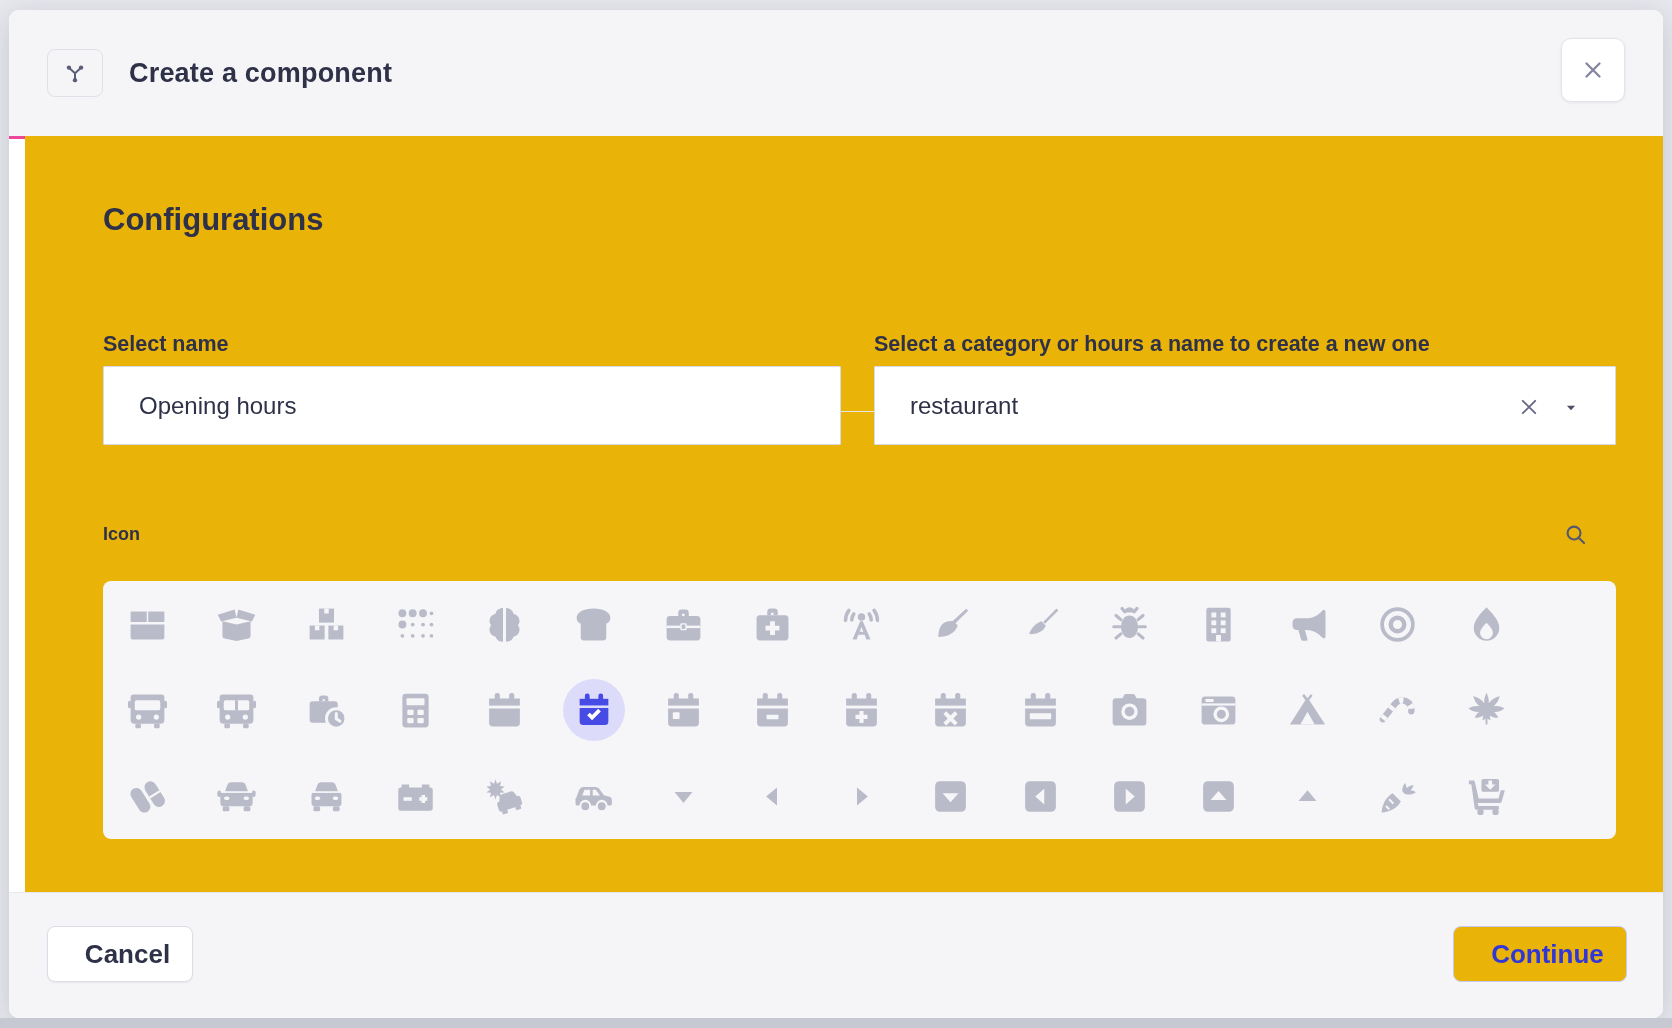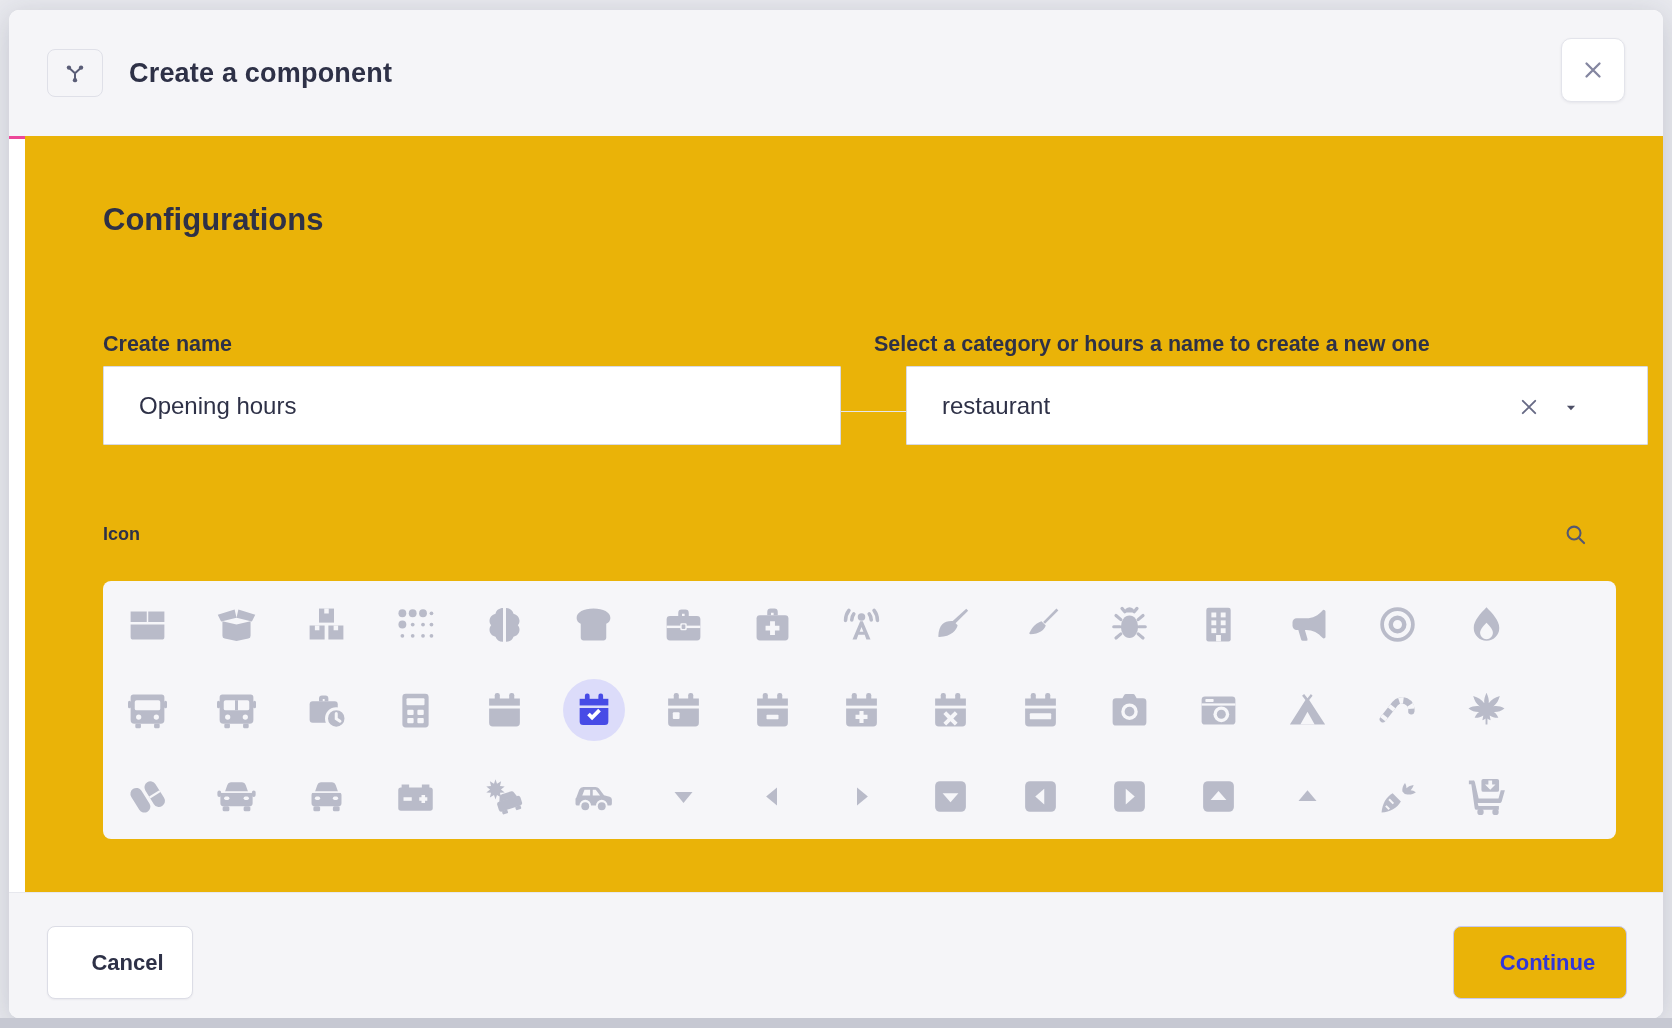--- a/index.html
+++ b/index.html
@@ -56,21 +56,21 @@
   }
   .field input{
     position:absolute;top:230px;height:79px;box-sizing:border-box;
     border:1px solid #d8dae3;border-radius:1px;background:#fff;
     font-family:"Liberation Sans",sans-serif;font-size:24px;color:#2e3147;
     padding:0 20px 0 35px;outline:none;
   }
   .f-left label{left:78px;}
   .f-left input{left:78px;width:738px;}
   .f-right label{left:849px;}
-  .f-right input{left:849px;width:742px;padding-right:112px;margin-left:32px;}
+  .f-right input{left:849px;width:742px;padding-right:112px;}
   .sel-clear{position:absolute;top:259px;left:1492px;width:24px;height:24px;color:#676a85;cursor:pointer;}
   .sel-caret{position:absolute;top:265px;left:1539px;width:14px;height:14px;color:#4d4f66;cursor:pointer;}
   .icon-label{position:absolute;left:78px;top:388px;font-size:18px;font-weight:700;color:#2e3147;}
   .search-ic{position:absolute;left:1538px;top:386px;width:25px;height:25px;color:#555871;cursor:pointer;}
   
   .panel{
     position:absolute;left:78px;top:445px;width:1513px;height:258px;
     background:#f6f6f9;border-radius:8px;box-sizing:border-box;
     display:grid;grid-template-columns:repeat(16,1fr);grid-auto-rows:86px;
     padding-right:85px;
@@ -87,22 +87,22 @@
   }
   .cell.selected{color:var(--sel-icon);}
   .cell.selected svg{width:42px;height:42px;}
   .cell.selected .cut{fill:#ffffff;}
   
   .ftr{
     position:absolute;left:0;bottom:0;width:100%;height:125px;
     background:#f5f5f8;border-top:1px solid #e7e8ee;
   }
   .btn{
-    position:absolute;top:33px;height:73px;border-radius:8px;cursor:pointer;
-    font-family:"Liberation Sans",sans-serif;font-size:22px;font-weight:700;
+    position:absolute;top:33px;height:56px;border-radius:8px;cursor:pointer;
+    font-family:"Liberation Sans",sans-serif;font-size:26px;font-weight:700;
     display:flex;align-items:center;justify-content:center;box-sizing:border-box;padding-left:15px;
   }
   .btn-cancel{
     left:38px;width:146px;background:#fff;border:1px solid #dcdde6;color:#2e3147;
     box-shadow:0 1px 2px rgba(40,42,70,.06);
   }
   .btn-continue{
     right:36px;width:174px;background:#eab308;border:1px solid #c7c9f2;color:#3136d9;
   }
 </style>
@@ -133,21 +133,21 @@
   <div class="bdy">
     <h2 class="section-title">Configurations</h2>
 
     <div class="tabs">
       <div class="tab active">BASE SETTINGS</div>
       <div class="tab">ADVANCED SETTINGS</div>
     </div>
     <div class="divider"></div>
 
     <div class="field f-left">
-      <label>Create name</label>
+      <label>Select name</label>
       <input value="Opening hours" style="">
     </div>
 
     <div class="field f-right">
       <label>Select a category or hours a name to create a new one</label>
       <input value="restaurant" style="">
     </div>
     <svg class="sel-clear" viewBox="0 0 24 24" fill="none">
       <path d="M5.8 5.8l12.4 12.4M18.2 5.8L5.8 18.2" stroke="currentColor" stroke-width="1.9" stroke-linecap="round"></path>
     </svg>

